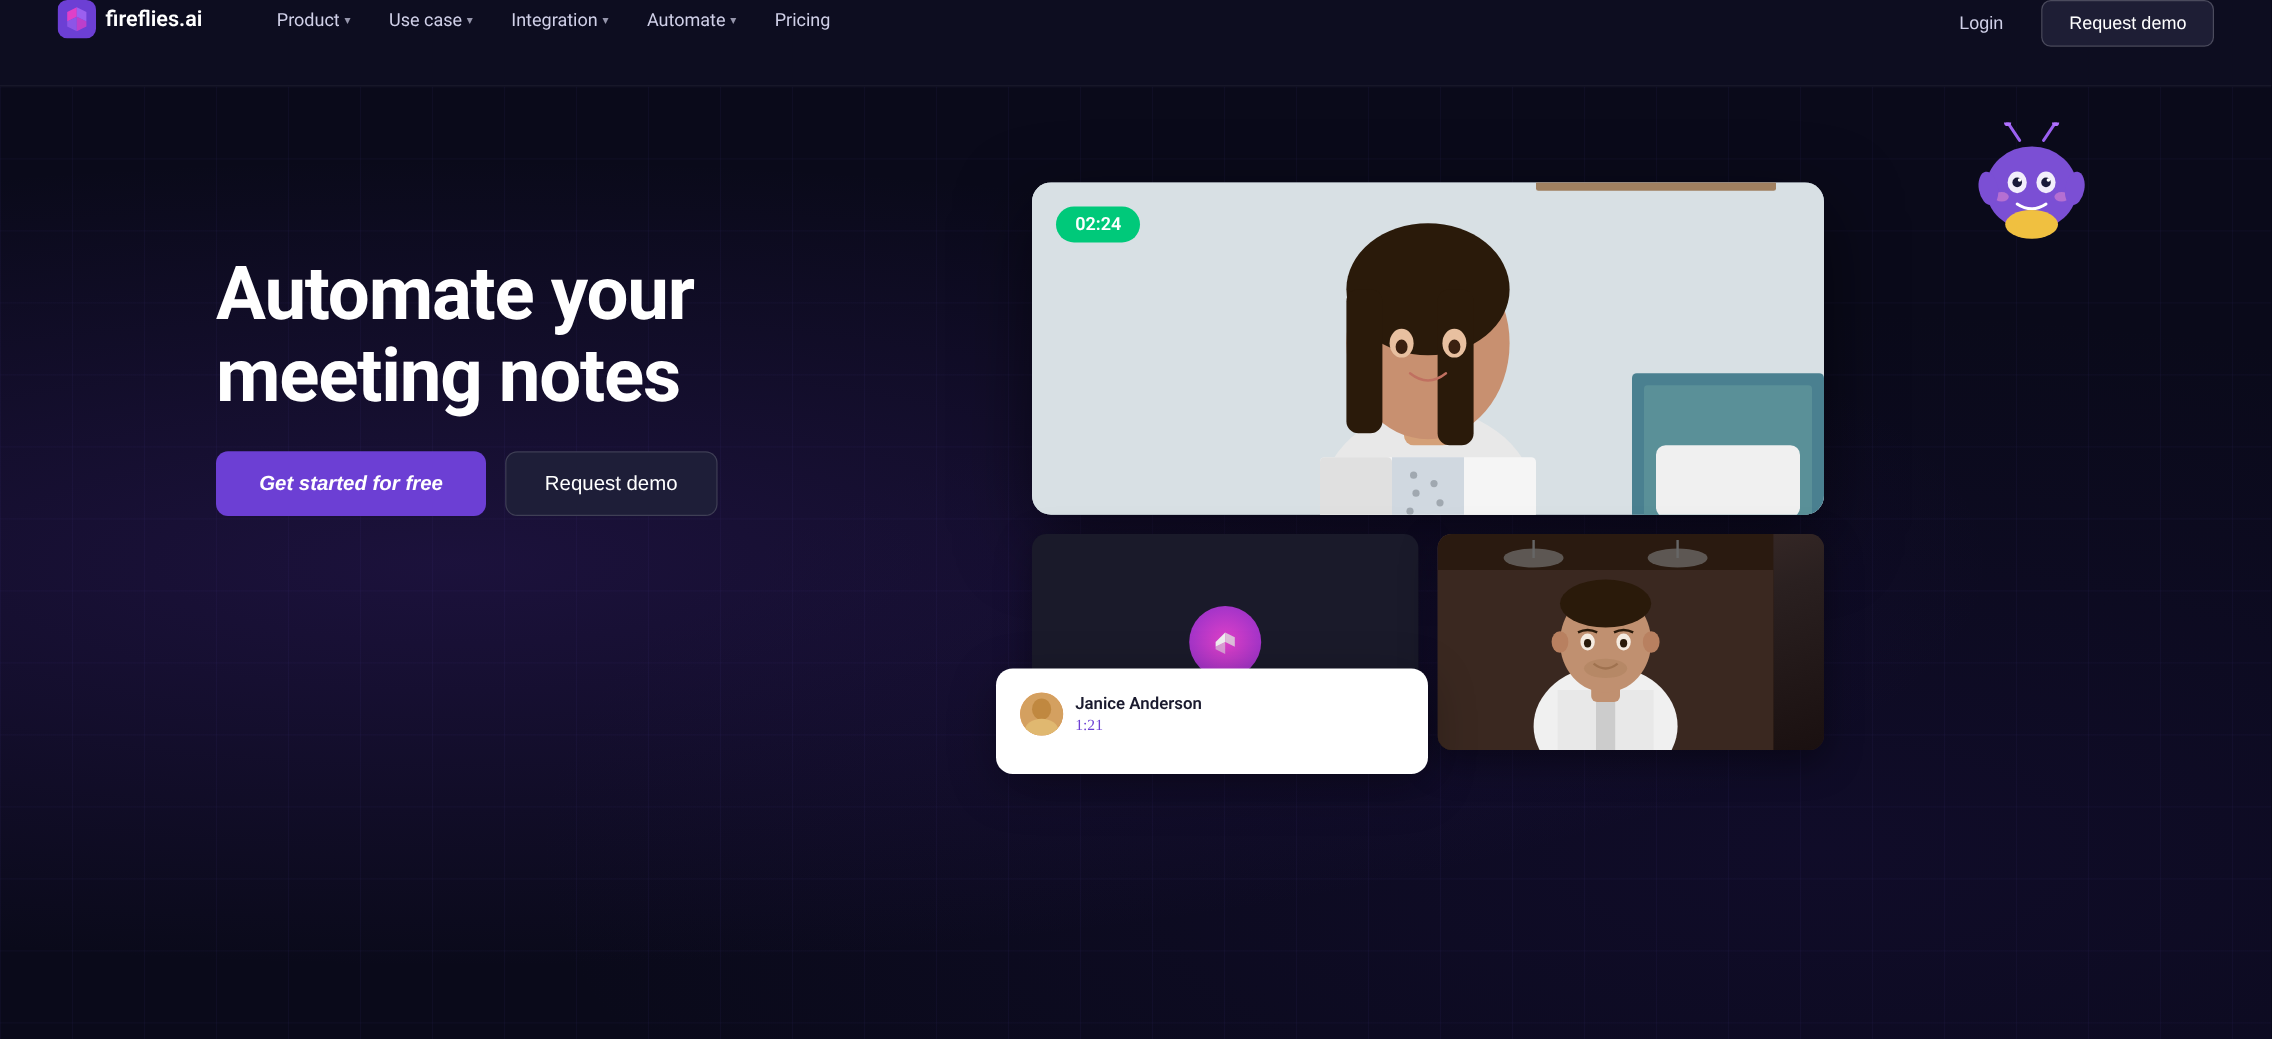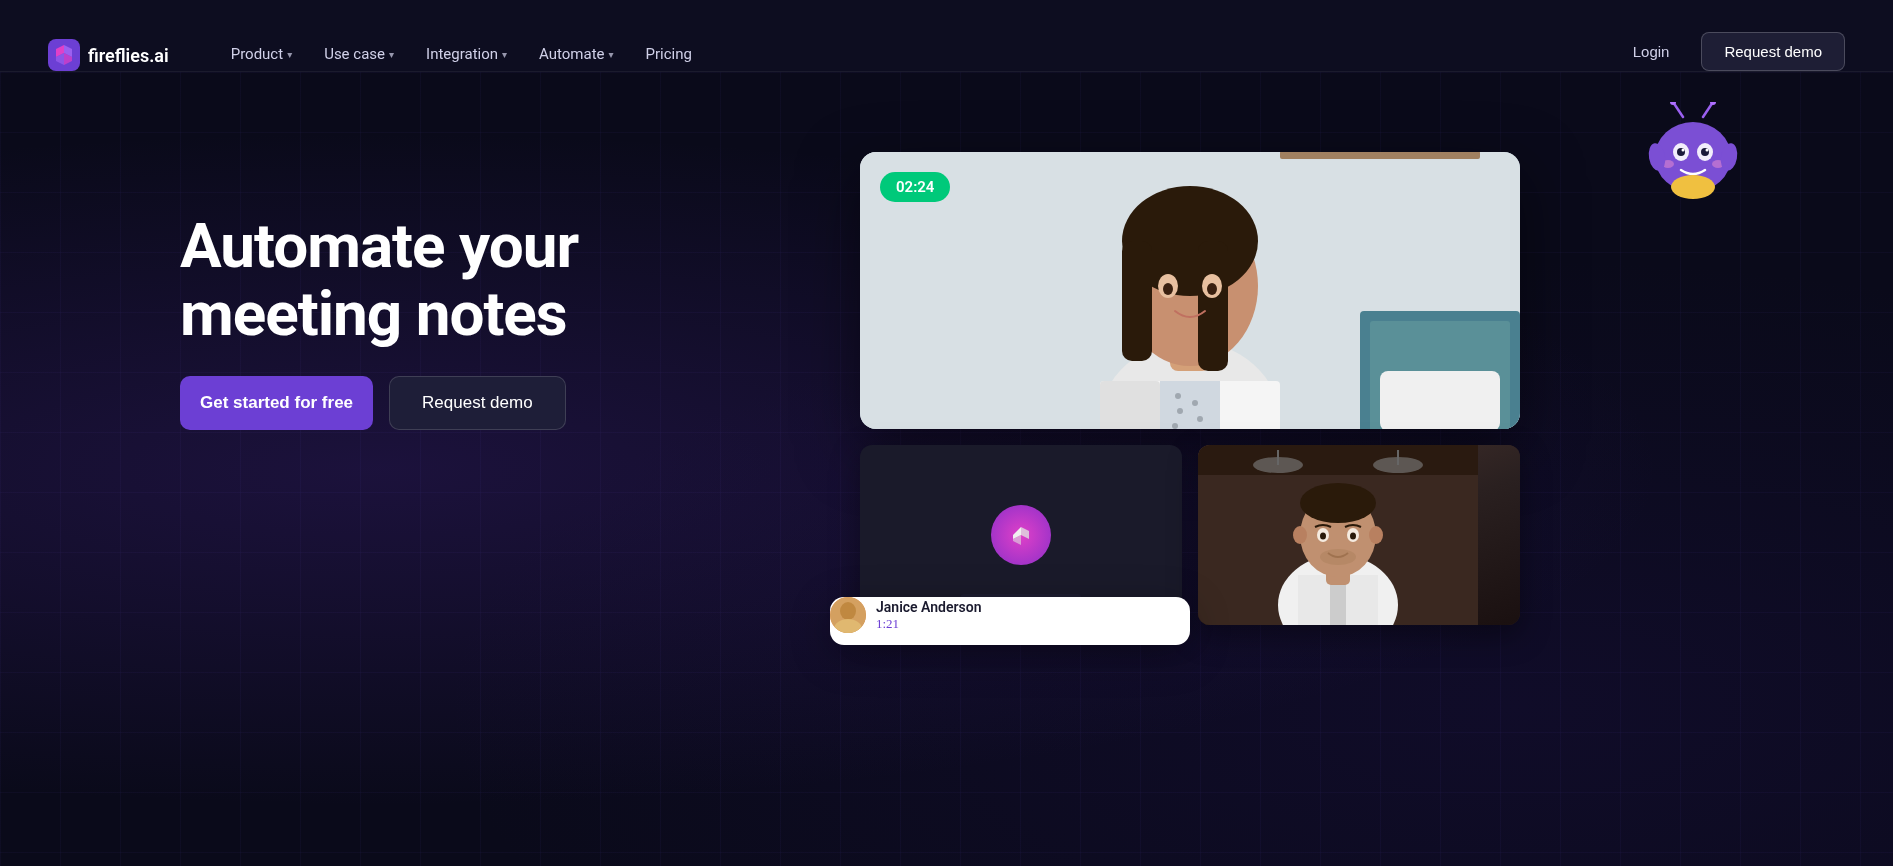--- a/index.html
+++ b/index.html
@@ -9,21 +9,21 @@
       background-color: #0a0a1a;
       color: #ffffff;
       width: 1893px;
       min-height: 866px;
       overflow-x: hidden;
     }
 
     
     nav {
       display: flex;
-      align-items: flex-end;
+      align-items: flex-start;
       padding: 0 48px;
       height: 72px;
       background-color: #0d0d20;
       border-bottom: 1px solid rgba(255,255,255,0.06);
       position: relative;
       z-index: 10;
     }
 
     .logo {
       display: flex;
@@ -145,26 +145,27 @@
 
     .hero-buttons {
       display: flex;
       gap: 16px;
     }
 
     .btn-primary {
       background: #6c3fd4;
       color: #fff;
       border: none;
-      padding: 16px 20px;
+      padding: 16px 36px;
       font-size: 17px;
       font-weight: 600;
       border-radius: 10px;
       cursor: pointer;
       transition: background 0.2s;
+      font-style: italic;
     }
 
     .btn-secondary {
       background: #1e1e38;
       color: #fff;
       border: 1px solid rgba(255,255,255,0.15);
       padding: 16px 32px;
       font-size: 17px;
       font-weight: 500;
       border-radius: 10px;
@@ -224,20 +225,21 @@
     }
 
     
     .chat-card {
       position: absolute;
       left: -30px;
       bottom: -20px;
       width: 360px;
       background: #fff;
       border-radius: 14px;
+      padding: 20px;
       box-shadow: 0 10px 40px rgba(0,0,0,0.3);
       z-index: 10;
     }
 
     .chat-header {
       display: flex;
       align-items: center;
       gap: 10px;
       margin-bottom: 12px;
     }

